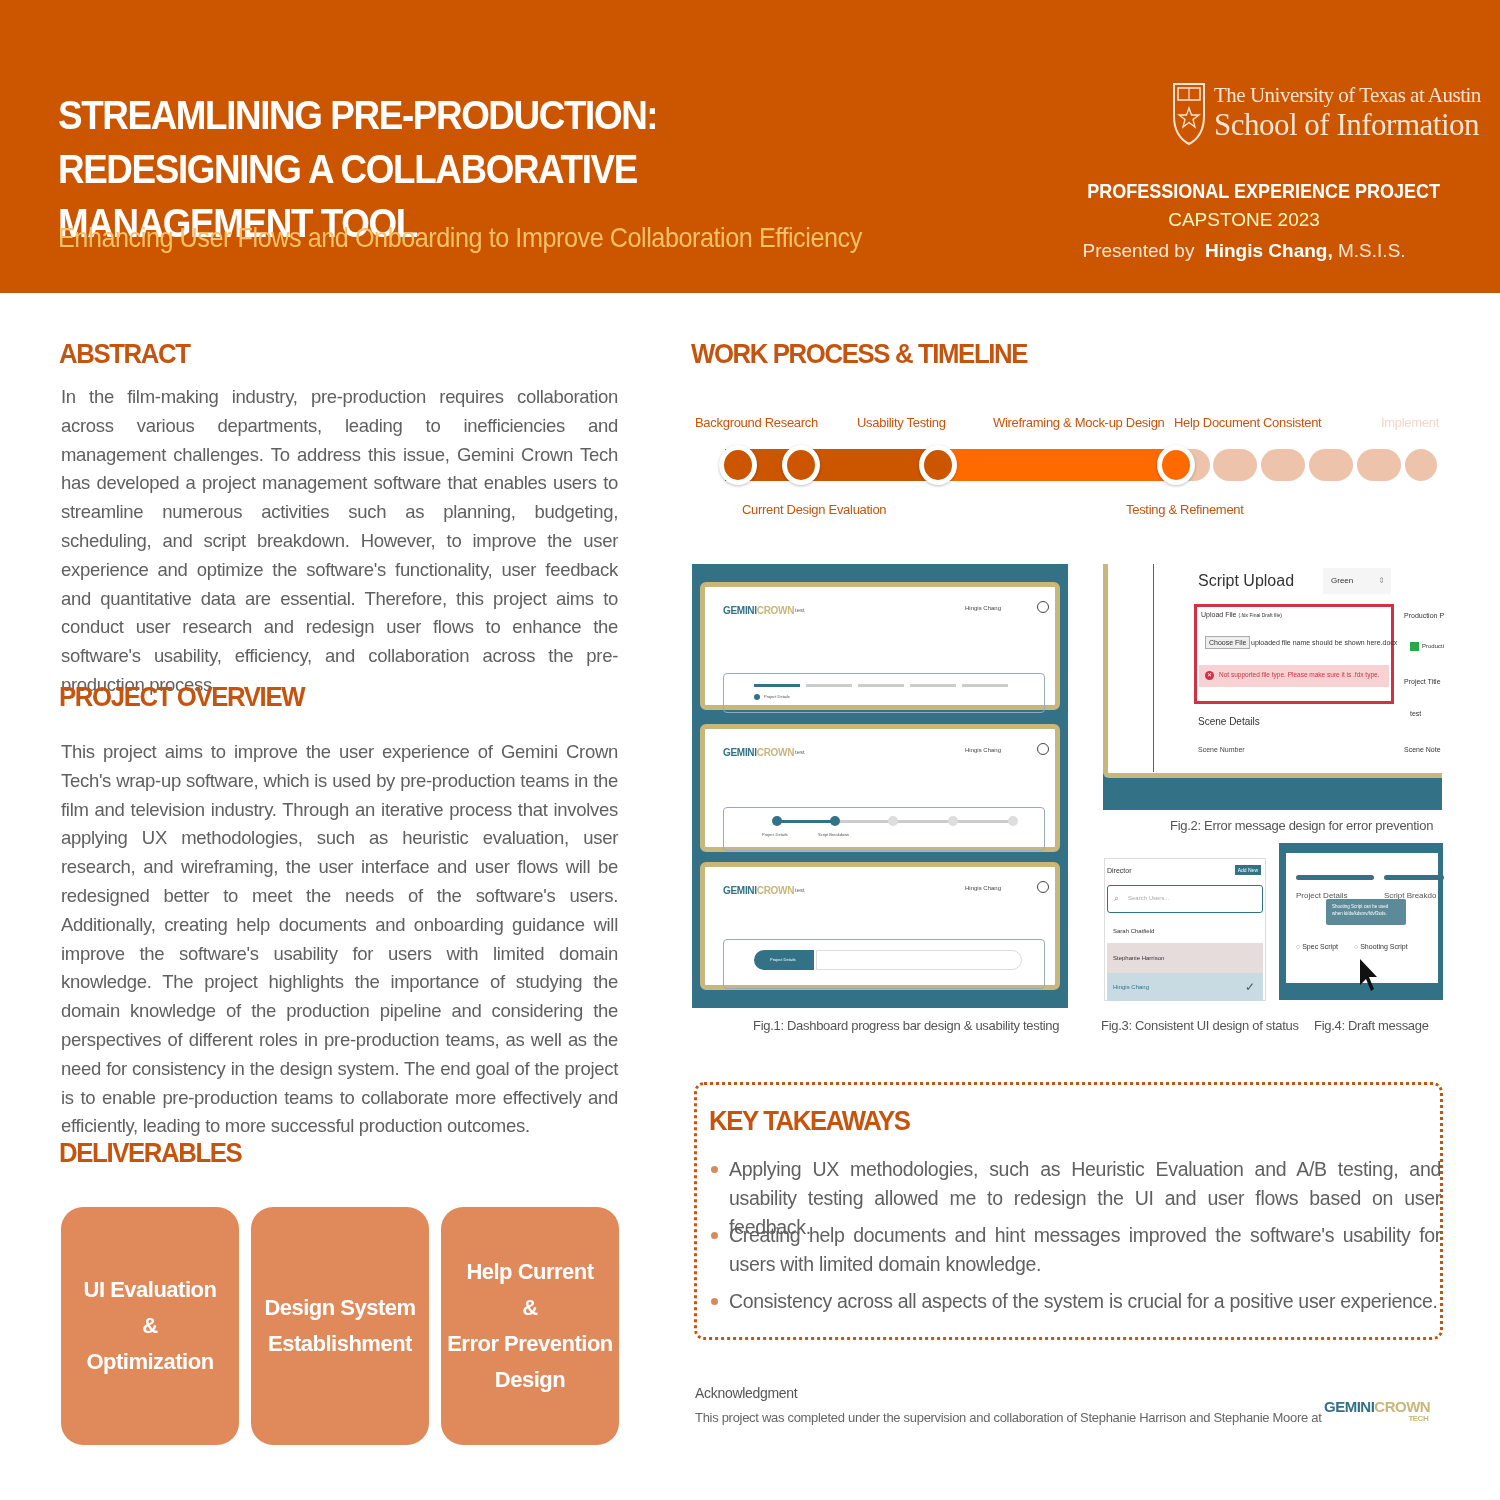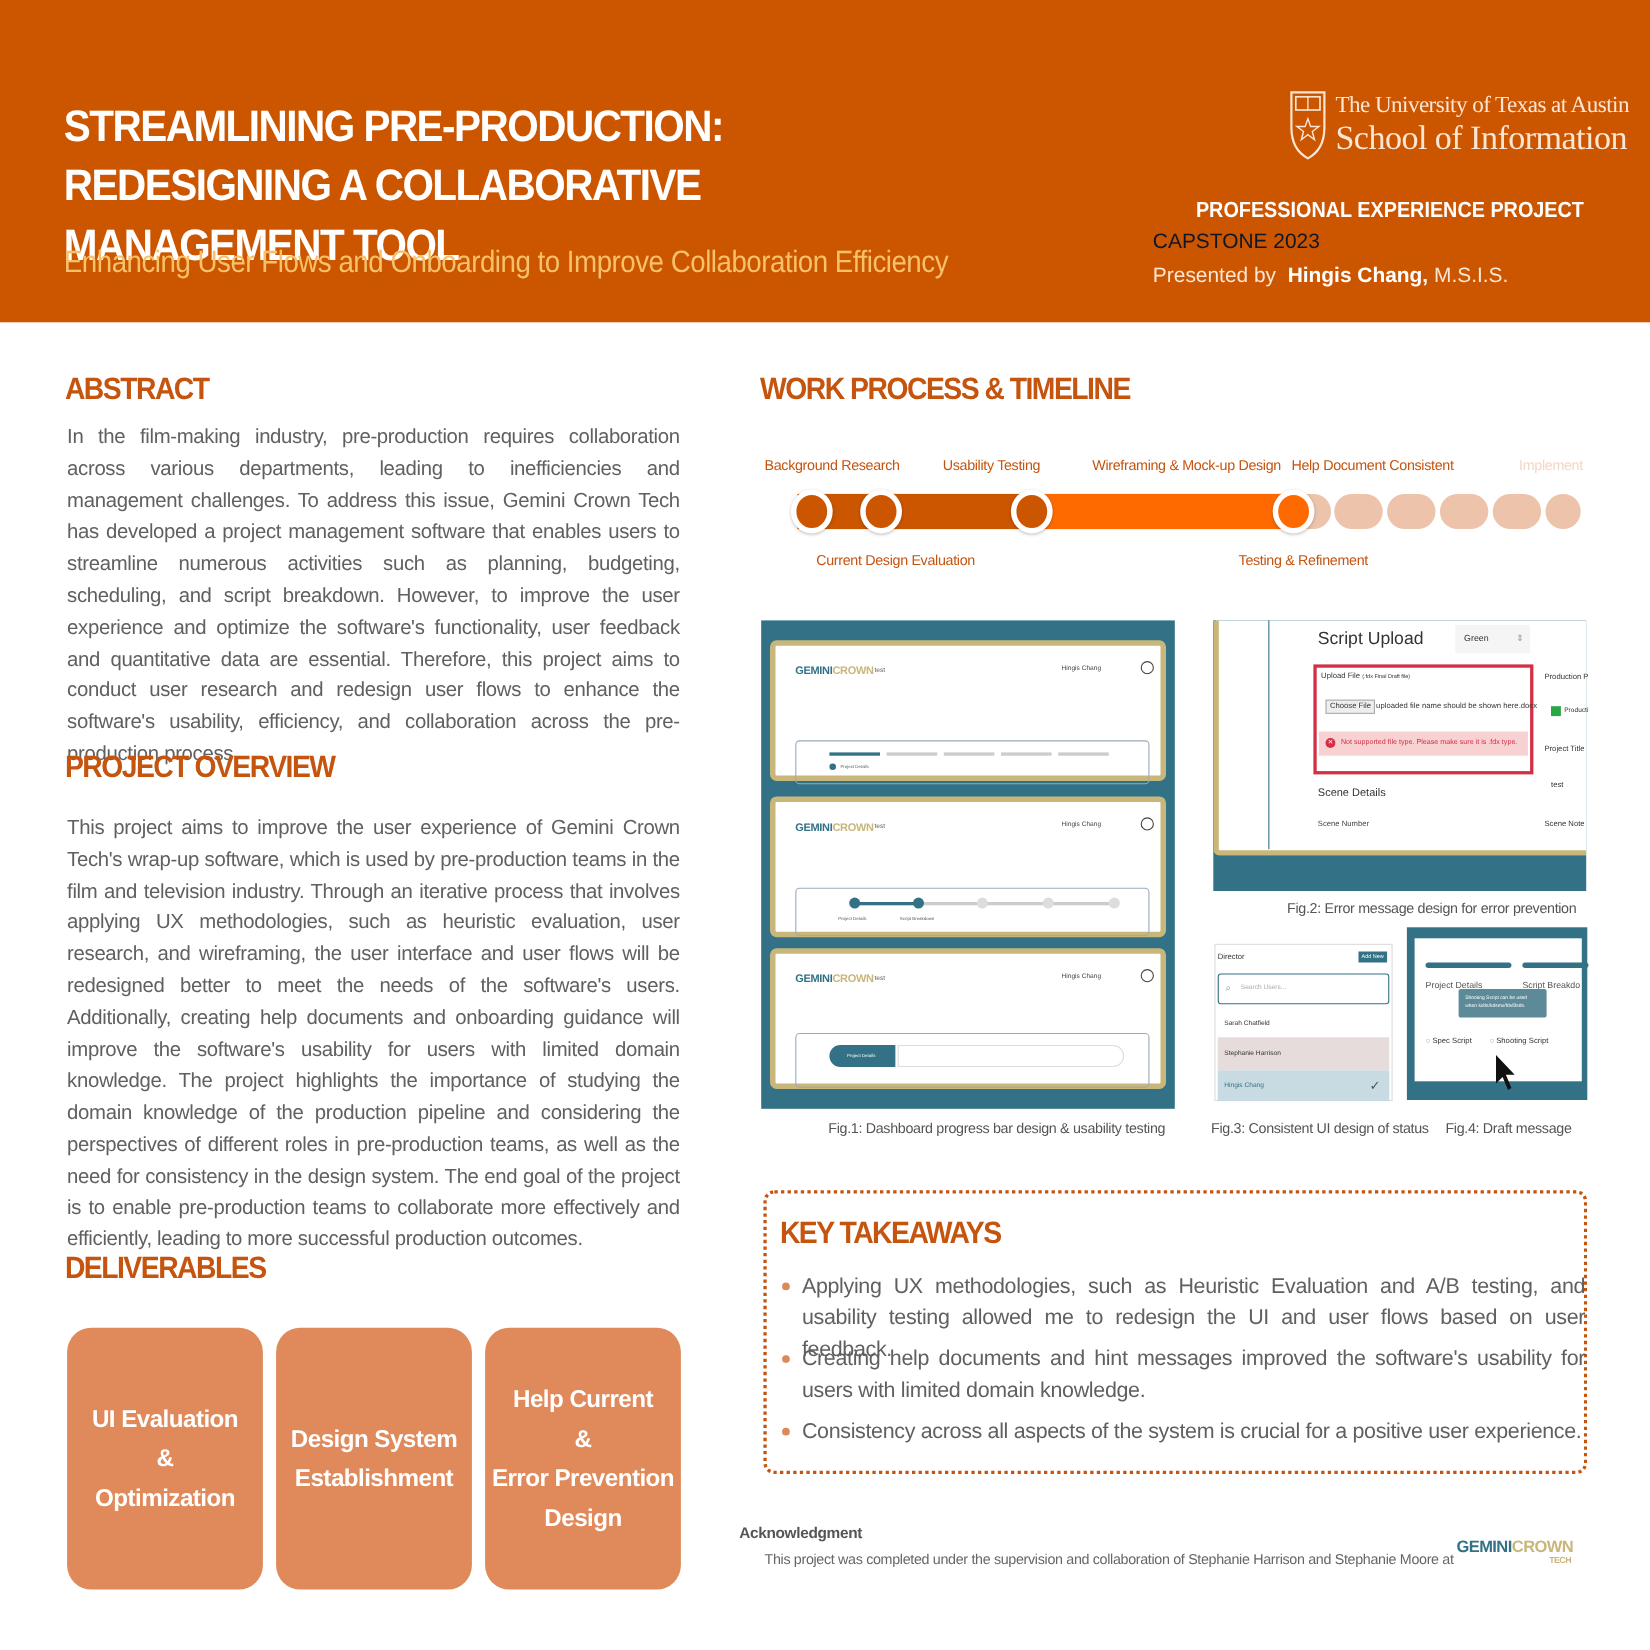--- a/index.html
+++ b/index.html
@@ -5,23 +5,23 @@
 *{box-sizing:border-box;margin:0;padding:0}
 body{width:1500px;height:1500px;background:#fff;font-family:"Liberation Sans",sans-serif;position:relative;overflow:hidden}
 .header{position:absolute;left:0;top:0;width:1500px;height:293px;background:#cc5500}
 .title{position:absolute;left:58px;top:88px;width:900px;color:#fff;font-weight:bold;font-size:40px;line-height:54px;letter-spacing:-1.5px;font-family:"Liberation Sans",sans-serif;transform:scaleX(0.92);transform-origin:left}
 .subtitle{position:absolute;left:58px;top:222px;color:#f6c169;font-size:28px;letter-spacing:-0.5px;transform:scaleX(0.9);transform-origin:left;white-space:nowrap}
 .ut-logo{position:absolute;left:1172px;top:82px;display:flex;align-items:flex-start;gap:8px}
 .shield{width:34px;height:64px}
 .ut-text{color:#fbe6d3;font-family:"Liberation Serif",serif}
 .ut-line1{font-size:21px;line-height:26px;letter-spacing:-0.5px}
 .ut-line2{font-size:31px;line-height:34px;letter-spacing:-0.5px}
-.pep{position:absolute;right:60px;top:178px;text-align:left;color:#fff}
+.pep{position:absolute;right:60px;top:178px;text-align:center;color:#fff}
 .pep .l1{font-weight:bold;font-size:20px;line-height:26px;transform:scaleX(0.9);transform-origin:right}
-.pep .l2{font-size:19px;line-height:32px;color:#0f172a}
+.pep .l2{font-size:19px;line-height:32px;color:#fef9c3}
 .pep .l3{font-size:19px;line-height:30px;color:#fbe6d3}
 .pep .l3 b{color:#fff}
 .h2{position:absolute;color:#c5540f;font-weight:bold;font-size:28px;letter-spacing:-1.5px;transform:scaleX(0.92);transform-origin:left;white-space:nowrap}
 .para{position:absolute;color:#606060;font-size:18.5px;line-height:28.8px;text-align:justify;letter-spacing:-0.3px}
 .deliv{position:absolute;top:1207px;width:178px;height:238px;background:#e0895a;border-radius:22px;display:flex;flex-direction:column;align-items:center;justify-content:center;color:#fff;font-weight:bold;font-size:22px;line-height:36px;text-align:center;letter-spacing:-0.5px}
 .tl-label{position:absolute;font-size:13px;color:#c5540f;white-space:nowrap;letter-spacing:-0.3px}
 .tl-bar{position:absolute;top:449px;height:32px}
 .tl-node{position:absolute;top:445px;width:38px;height:40px;border-radius:50%;border:5px solid #fff;box-shadow:0 1px 3px rgba(0,0,0,.25)}
 .tl-pill{position:absolute;top:449px;height:32px;width:44px;border-radius:16px;background:#edc4ab}
 .fig-panel{position:absolute;background:#327186}
@@ -218,18 +218,18 @@
 </div>
 <div class="caption" style="left:1314px;top:1018px">Fig.4: Draft message</div>
 
 <div class="kt-box">
   <div class="h2" style="left:12px;top:20px">KEY TAKEAWAYS</div>
   <div class="kt-item" style="top:70px">Applying UX methodologies, such as Heuristic Evaluation and A/B testing, and usability testing allowed me to redesign the UI and user flows based on user feedback.</div>
   <div class="kt-item" style="top:136px">Creating help documents and hint messages improved the software's usability for users with limited domain knowledge.</div>
   <div class="kt-item" style="top:202px">Consistency across all aspects of the system is crucial for a positive user experience.</div>
 </div>
 
-<div style="position:absolute;left:672px;top:1385px;font-weight:bold;font-size:14px;color:#555;letter-spacing:-0.3px">Acknowledgment</div>
+<div style="position:absolute;left:695px;top:1385px;font-weight:normal;font-size:14px;color:#555;letter-spacing:-0.3px">Acknowledgment</div>
 <div style="position:absolute;left:695px;top:1410px;font-size:13px;color:#666;letter-spacing:-0.3px;white-space:nowrap">This project was completed under the supervision and collaboration of Stephanie Harrison and Stephanie Moore at</div>
 <div style="position:absolute;left:1324px;top:1398px;font-weight:bold;font-size:15px;letter-spacing:-0.5px">
   <span style="color:#327186">GEMINI</span><span style="color:#c9b67a">CROWN</span>
   <div style="position:absolute;right:2px;top:16px;font-size:8px;color:#c9b67a">TECH</div>
 </div>
 
 </body></html>

